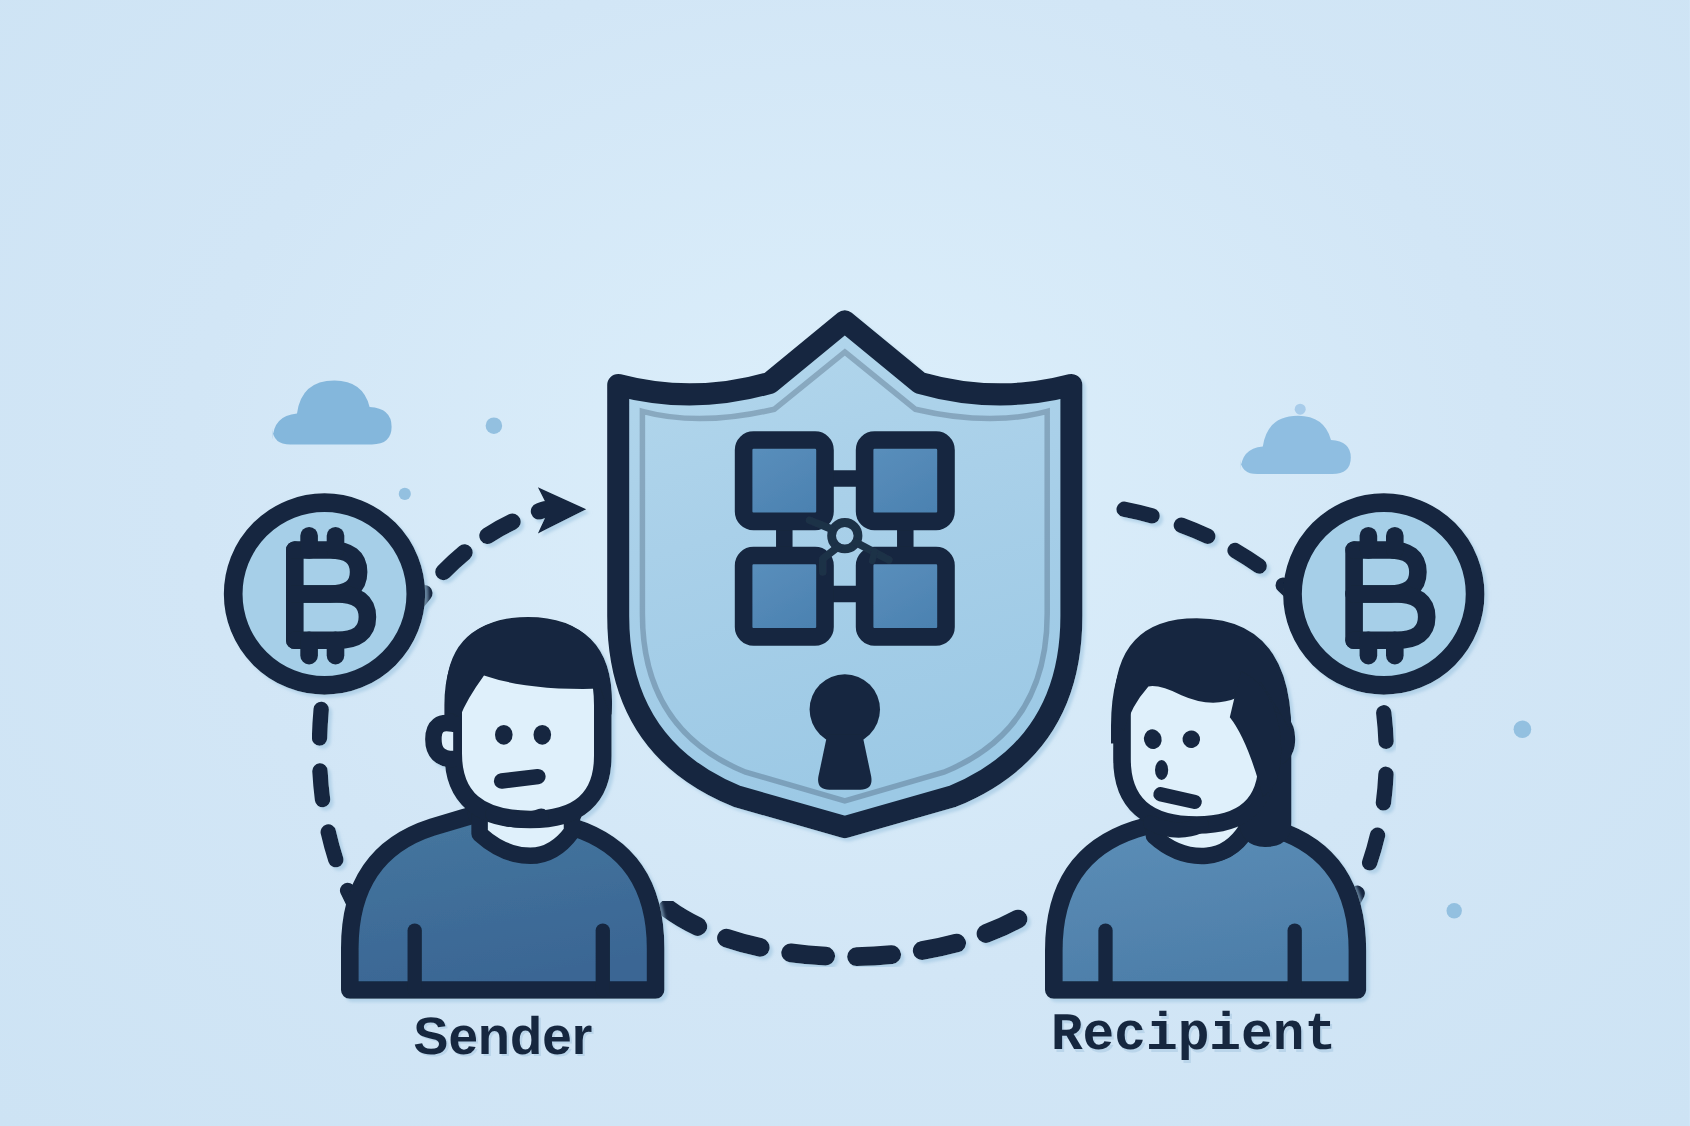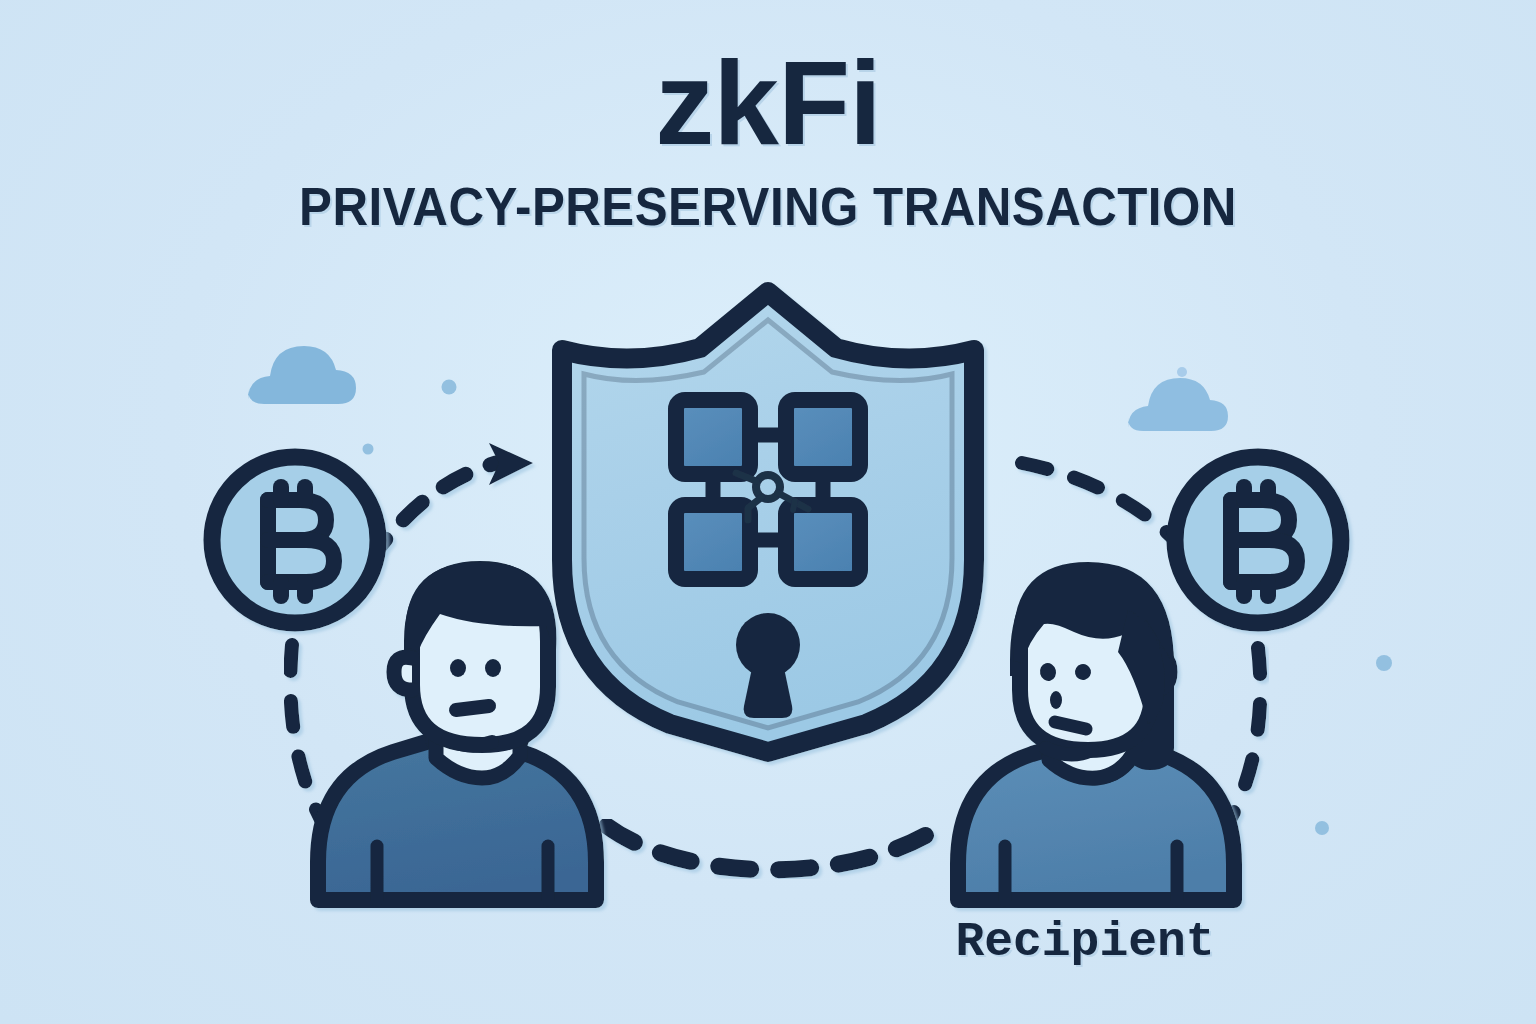--- a/index.html
+++ b/index.html
@@ -62,24 +62,20 @@
   }
   #sender-label { left: 292px; top: 915px; width: 330px; text-align: center; }
   #recipient-label { left: 920px; top: 915px; width: 330px; text-align: center; font-family: Liberation Mono, monospace; }
   svg { display: block; }
 </style>
 </head>
 <body>
 
 <div id="infographic">
 
-  <div id="titleblock">
-    <div id="brand-title">zkFi</div>
-    <div id="brand-subtitle">PRIVACY-PRESERVING TRANSACTION</div>
-  </div>
 
   <svg class="layer" viewBox="0 0 1536 1024" width="1536" height="1024" aria-hidden="true">
     <defs>
       <linearGradient id="gShield" x1="0" y1="0" x2="0.25" y2="1">
         <stop offset="0%" stop-color="#b3d7ec"></stop>
         <stop offset="45%" stop-color="#a9d0e9"></stop>
         <stop offset="100%" stop-color="#9cc9e5"></stop>
       </linearGradient>
       <linearGradient id="gNode" x1="0" y1="0" x2="0.6" y2="1">
         <stop offset="0%" stop-color="#5b90bd"></stop>
@@ -242,15 +238,16 @@
       </g>
 
       <g>
         <circle cx="768" cy="645" r="32" fill="#16273f"></circle>
         <path d="M752,668 L744,706 q-2,12 10,12 l28,0 q12,0 10,-12 l-8,-38 z" fill="#16273f"></path>
       </g>
     </g>
 
   </svg>
 
+  <div id="sender-label" class="person-label">Sender</div>
   <div id="recipient-label" class="person-label">Recipient</div>
 
 </div>
 
 </body></html>

